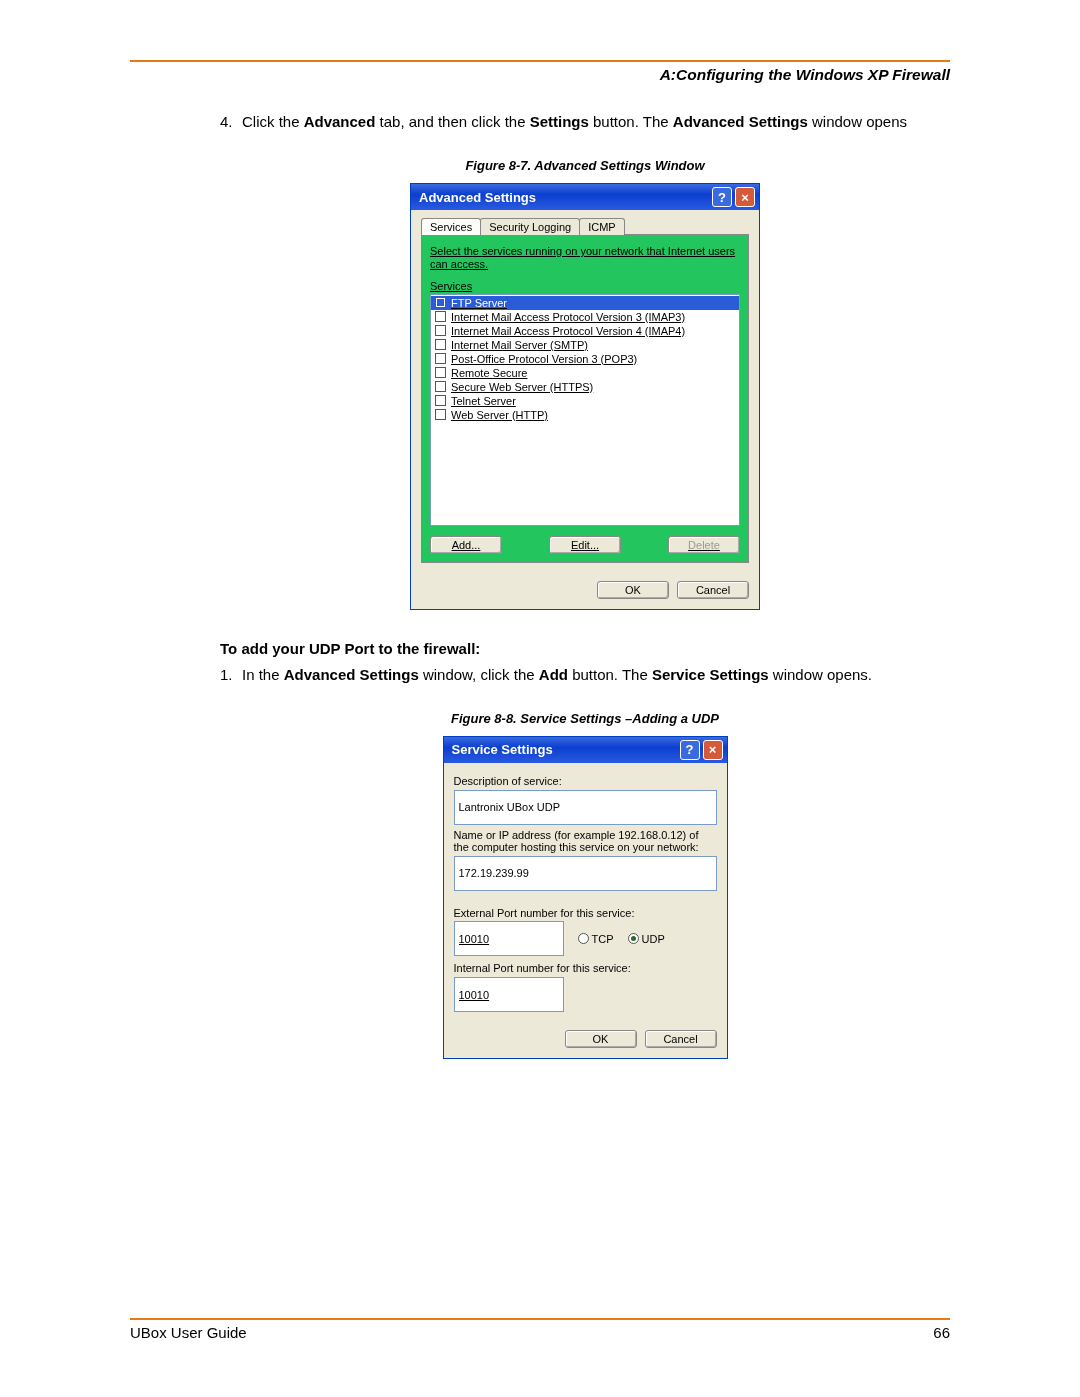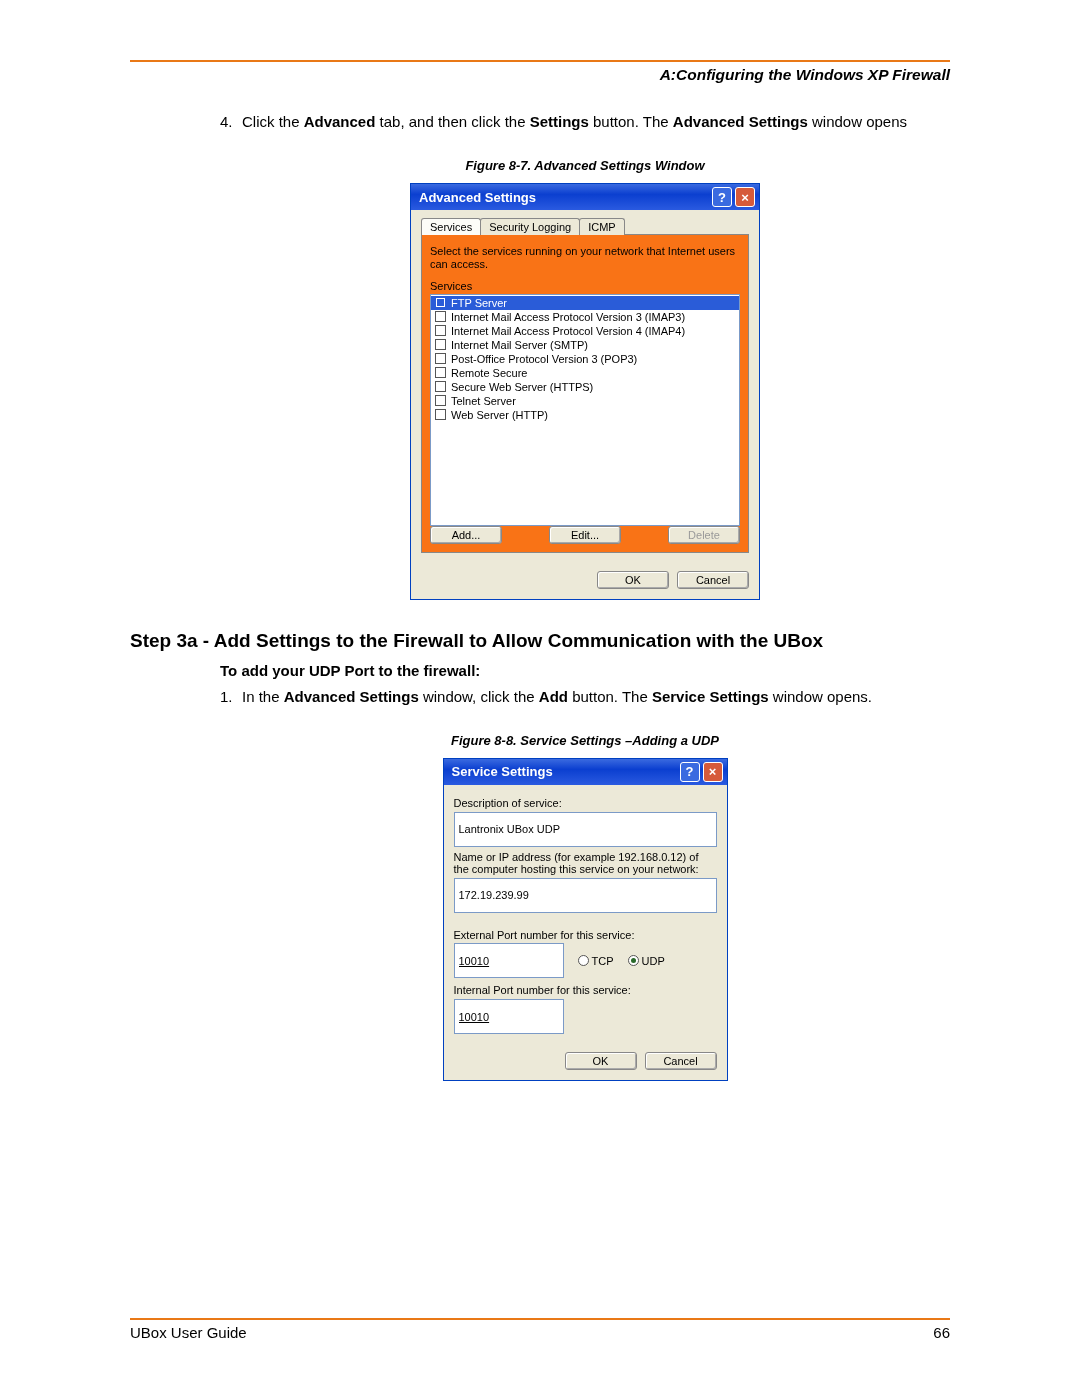--- a/index.html
+++ b/index.html
@@ -92,23 +92,24 @@
     border-bottom: none;
     border-radius: 3px 3px 0 0;
     padding: 2px 8px;
     font-size: 11px;
     position: relative;
     margin-right: -1px;
   }
   .tab.active { background: #fcfcf8; z-index: 2; }
   .tab-page {
     border: 1px solid #888;
-    background: #f97316;
+    background: #22c55e;
     padding: 8px;
     margin-top: -1px;
+    text-decoration: underline;
   }
   .hint { margin: 2px 0 8px 0; line-height: 1.2; }
   .svc-label { margin: 4px 0 2px 0; }
   .svc-list {
     border: 1px solid #7b9ac7;
     background: #fff;
     height: 232px;
     overflow: hidden;
     padding: 1px 0;
   }
@@ -120,21 +121,21 @@
   }
   .svc-item.sel { background: #2a5cd8; color: #fff; }
   .chk {
     width: 11px; height: 11px;
     border: 1px solid #555;
     background: #fff;
     margin-right: 5px;
     flex-shrink: 0;
   }
   .svc-item.sel .chk { border-color: #2a5cd8; background: #2a5cd8; box-shadow: inset 0 0 0 1px #fff; }
-  .row-btns { display: flex; justify-content: space-between; }
+  .row-btns { display: flex; justify-content: space-between; margin-top: 10px; }
   .dlg-footer { display: flex; justify-content: flex-end; gap: 8px; padding: 8px 10px 10px; }
 
   
   .svc-dlg { width: 285px; }
   .fld-label { margin: 4px 0 2px 0; line-height: 1.15; }
   .fld-input {
     width: 100%;
     border: 1px solid #7b9ac7;
     background: #fff;
     padding: 2px 4px;
@@ -241,21 +242,20 @@
             </div>
           </div>
         </div>
         <div class="dlg-footer">
           <div class="xp-btn">OK</div>
           <div class="xp-btn">Cancel</div>
         </div>
       </div>
     </div>
 
-    <h2 class="sect">Step 3a - Add Settings to the Firewall to Allow Communication with the UBox</h2>
     <div class="sub-bold">To add your UDP Port to the firewall:</div>
 
     <p class="step-text">
       <span class="num">1.</span><span>In the </span><b>Advanced Settings</b><span> window, click the </span><b>Add</b><span> button. The </span><b>Service Settings</b><span> window opens.</span>
     </p>
 
     <div class="fig-caption">Figure 8-8. Service Settings –Adding a UDP</div>
 
     <div class="dialog-wrap">
       <div class="xp-dlg svc-dlg">

